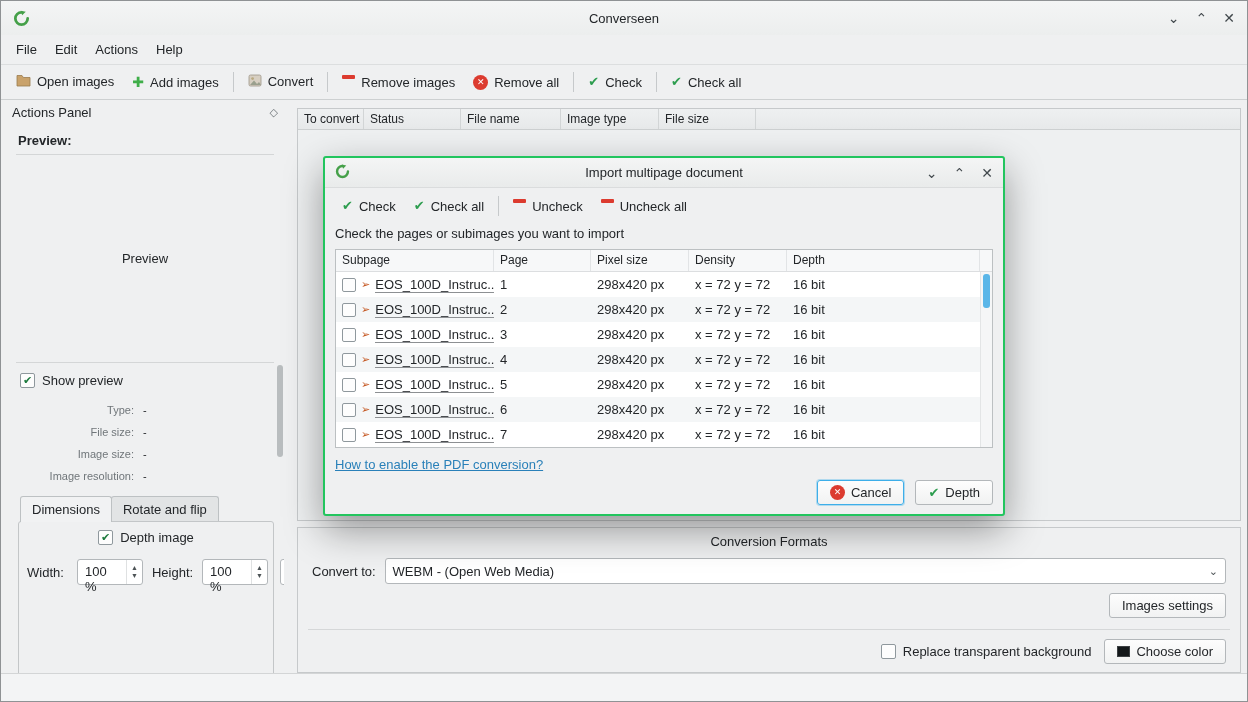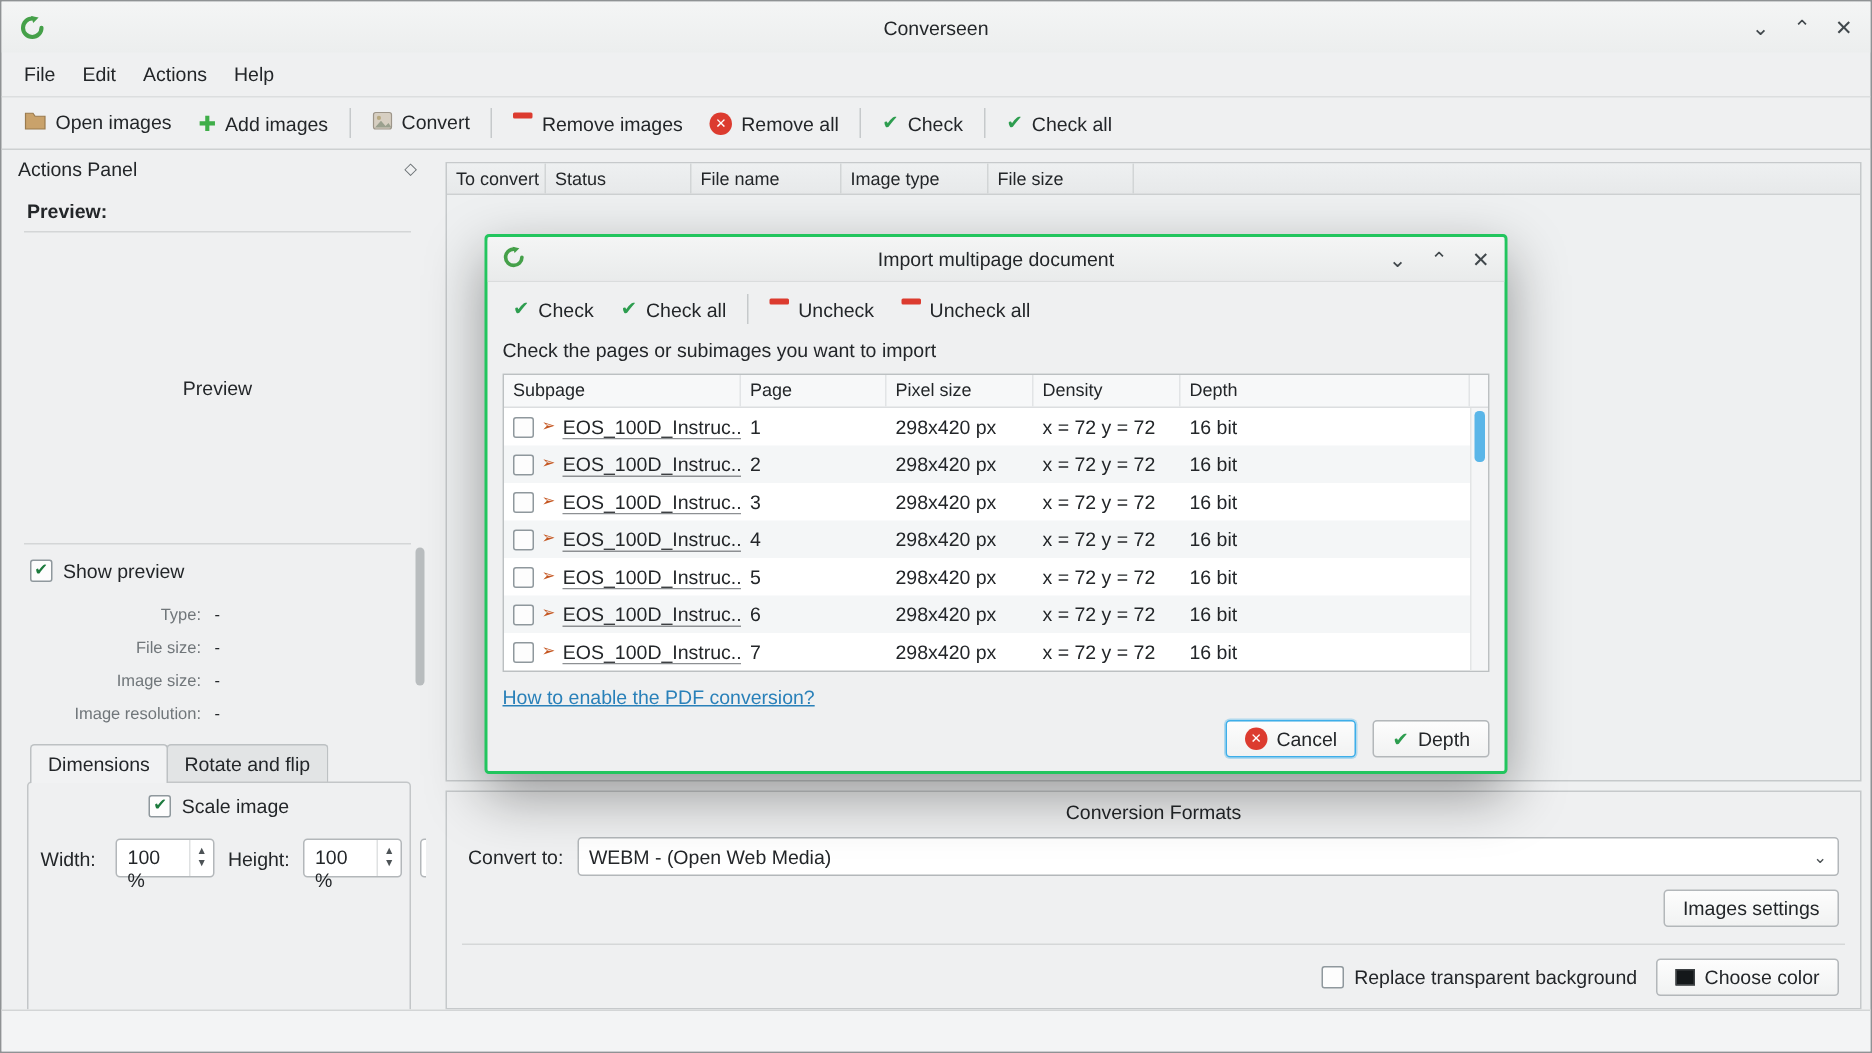--- a/index.html
+++ b/index.html
@@ -254,21 +254,21 @@
         <div class="tabs">
           <div class="tab active">Dimensions</div>
           <div class="tab">Rotate and flip</div>
         </div>
         <div class="scale-group">
           <div class="scale-title">
             <label class="checkbox">
               <span class="cb">
                   <span class="cbmark">✔</span>
                 </span>
-              <span>Scale image</span>
+              <span>Depth image</span>
             </label>
           </div>
           <div class="dim-area">
             <div class="dim-left">
               <div class="dim-row">
                 <span class="dim-label">Width:</span>
                 <div class="spin">
                   <span class="val">100 %</span>
                   <span class="arrows">
                     <span>▲</span>

